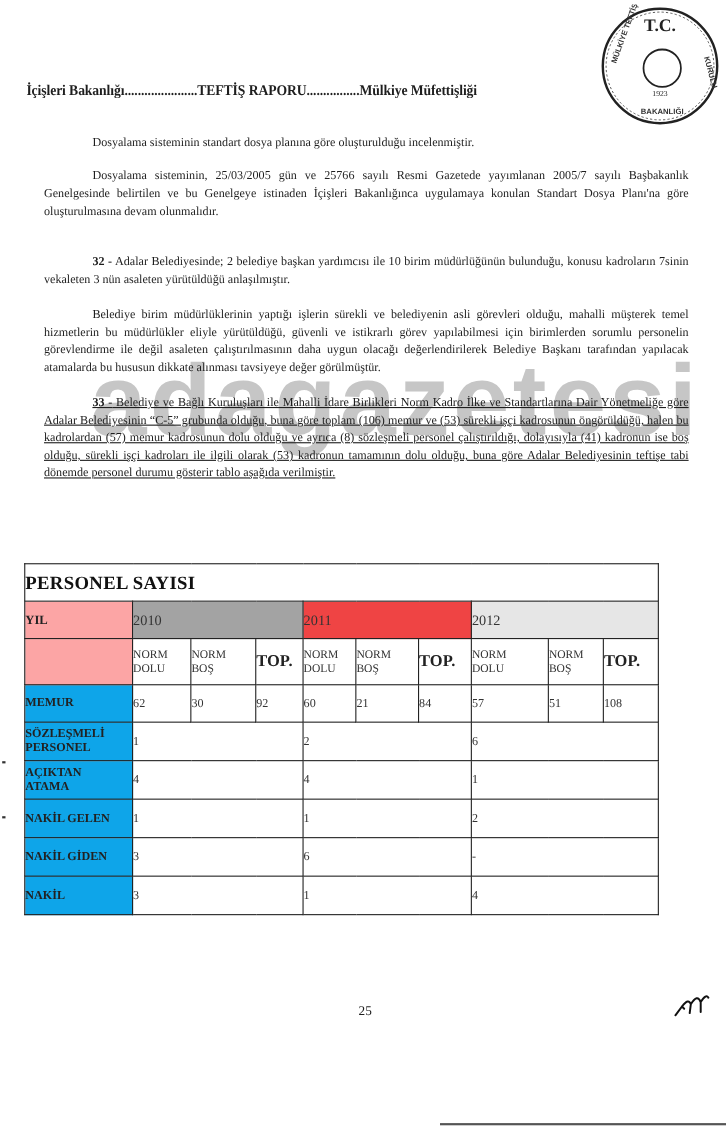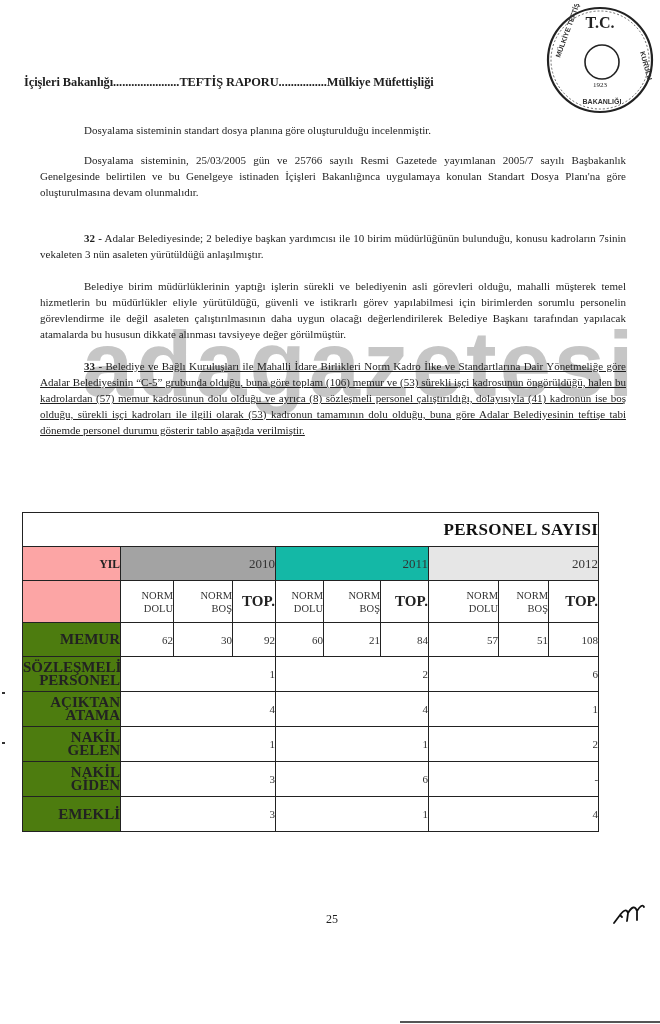--- a/index.html
+++ b/index.html
@@ -19,36 +19,36 @@
       text-align: justify; text-indent: 44px;
     }
     .para b { font-weight: bold; }
     .watermark {
       position: absolute; left: 82px; top: 318px; font-family: "Liberation Sans", "DejaVu Sans", sans-serif;
       font-weight: bold; font-size: 92px; color: rgba(120,120,120,0.42); letter-spacing: 3px;
       line-height: 92px; pointer-events: none; white-space: nowrap;
     }
     table.personel {
       position: absolute; left: 24px; top: 513px; width: 474px; border-collapse: collapse;
-      font-size: 11px; text-align: right; table-layout: fixed; width: 474px;
+      font-size: 11px; text-align: left; table-layout: fixed; width: 474px;
     }
     table.personel td, table.personel th {
       border: 1px solid #222; padding: 0; font-weight: normal; color: #333;
     }
     table.personel { width: 474px; }
     .tbl-wrap { position: absolute; left: 22px; top: 512px; width: 476px; }
     .t-title { height: 33px; font-size: 17px; font-weight: bold !important; color: #111 !important; letter-spacing: 0.3px; }
     .t-year { height: 34px; font-size: 13px; }
     .year-2010 { background: #a3a3a3; }
-    .year-2011 { background: #14b8a6; margin-top: 24px; }
+    .year-2011 { background: #ef4444; margin-top: 24px; }
     .year-2012 { background: #e6e6e6; }
     .yil-cell { background: #fca5a5; font-weight: bold !important; color: #222 !important; font-size: 11.5px; }
     .t-sub { height: 42px; font-size: 10.5px; line-height: 13px; }
     .t-sub .top { font-weight: bold; font-size: 15px; color: #222; }
-    .rowlabel { font-weight: bold !important; color: #222 !important; font-size: 15px; line-height: 13px; background: #4d7c0f; }
+    .rowlabel { font-weight: bold !important; color: #222 !important; font-size: 11px; line-height: 13px; background: #0ea5e9; }
     .r-memur { height: 34px; }
     .r-std { height: 35px; }
     .pagenum { position: absolute; left: 326px; top: 912px; font-size: 12px; }
     .signature { position: absolute; left: 612px; top: 903px; width: 36px; height: 22px; }
     .bottom-line { position: absolute; left: 400px; top: 1021px; width: 260px; height: 2px; background: #555; }
     .margin-dot { position: absolute; left: 2px; width: 3px; height: 2px; background: #333; }
   </style>
 </head>
 <body>
 
@@ -152,21 +152,21 @@
     <td colspan="3">1</td>
     <td colspan="3">2</td>
   </tr>
   <tr class="r-std">
     <td class="rowlabel">NAKİL GİDEN</td>
     <td colspan="3">3</td>
     <td colspan="3">6</td>
     <td colspan="3">-</td>
   </tr>
   <tr class="r-std">
-    <td class="rowlabel">EMEKLİ</td>
+    <td class="rowlabel">NAKİL</td>
     <td colspan="3">3</td>
     <td colspan="3">1</td>
     <td colspan="3">4</td>
   </tr>
 </tbody>
     </table>
 </div>
 
 <div class="margin-dot" style="top:692px;"></div>
 <div class="margin-dot" style="top:742px;"></div>

